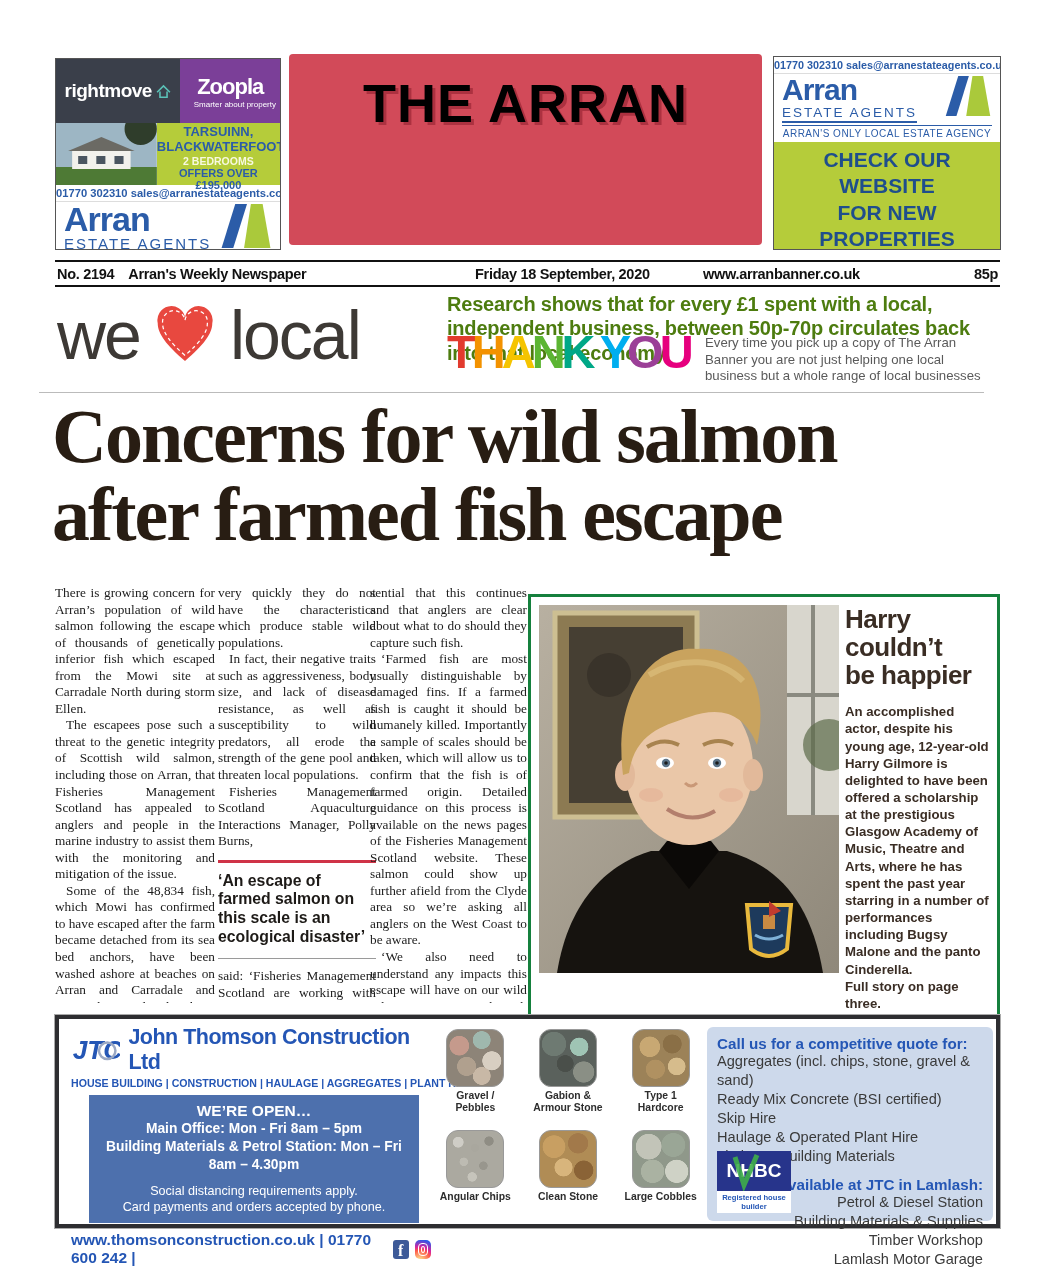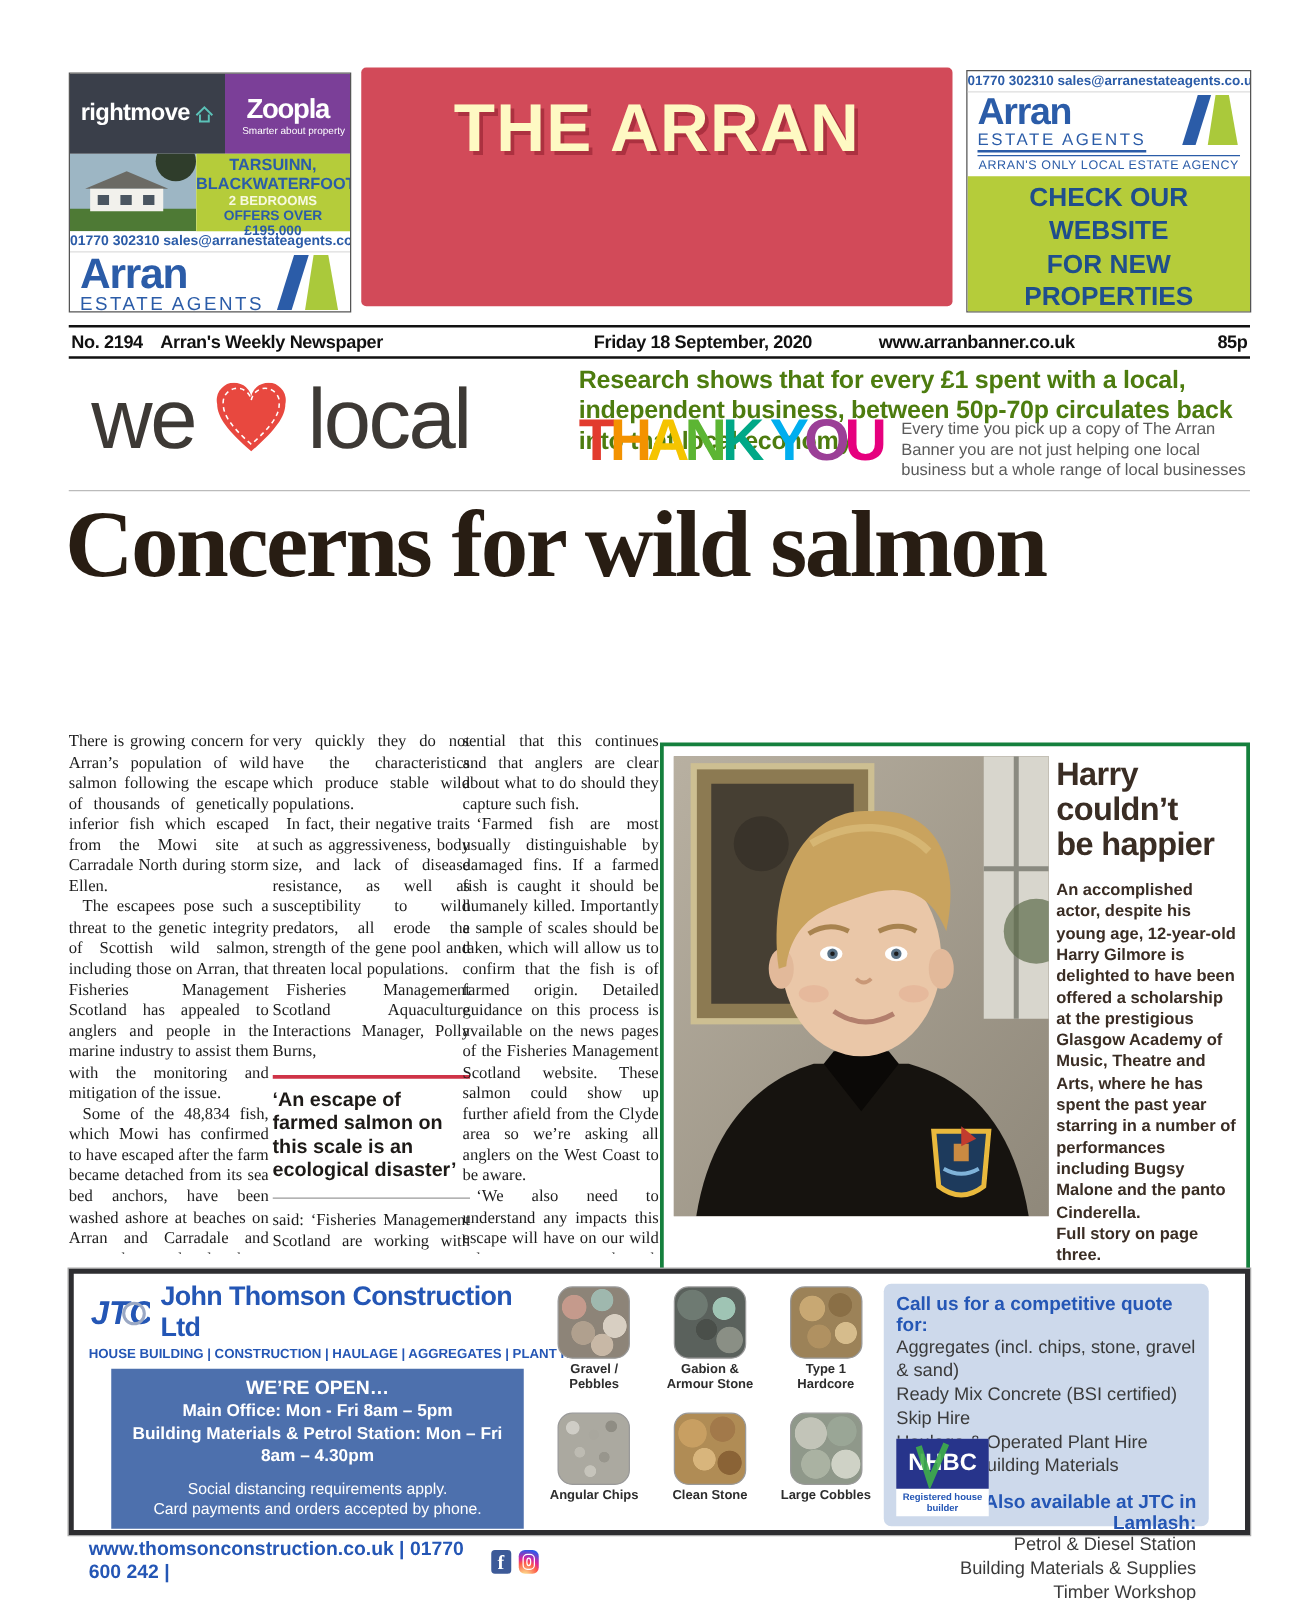--- a/index.html
+++ b/index.html
@@ -22,39 +22,39 @@
   .la-green { width:55%; background:#b5cc3a; text-align:center; padding-top:2px; }
   .la-green .l1 { color:#2b5ca8; font-weight:bold; font-size:13px; line-height:1.15; }
   .la-green .l2 { color:#f7f9e0; font-weight:bold; font-size:10.5px; }
   .la-green .l3 { color:#2b5ca8; font-weight:bold; font-size:11px; }
   .contact-line { color:#2b5ca8; font-size:11.2px; font-weight:bold; text-align:center; padding:2px 0; border-bottom:1px solid #ddd; white-space:nowrap; }
   .arran-logo-area { padding:2px 8px 0 8px; }
   .arran-row { display:flex; align-items:flex-start; justify-content:space-between; }
   .arran-word { color:#2b5ca8; font-weight:bold; font-size:34px; line-height:0.9; letter-spacing:-1px; }
   .estate-agents { color:#2b5ca8; font-size:15px; letter-spacing:2px; border-bottom:2px solid #2b5ca8; display:inline-block; padding-bottom:1px; }
   .arran-tagline { color:#2b5ca8; font-size:10.3px; letter-spacing:0.5px; text-align:center; padding-top:2px; white-space:nowrap; }
-  #masthead { position:absolute; left:289px; top:54px; width:473px; height:191px; background:#d24a59; border-radius:4px; text-align:center; color:#fef9c3; }
+  #masthead { position:absolute; left:289px; top:54px; width:473px; height:191px; background:#d24a59; border-radius:4px; text-align:center; color:#000000; }
   #masthead .m1 { font-weight:bold; font-size:54px; letter-spacing:1px; margin-top:18px; text-shadow:3px 3px 0 rgba(140,30,43,.55); }
   #masthead .m2 { font-weight:bold; font-size:92px; line-height:0.95; letter-spacing:2px; text-shadow:5px 5px 0 rgba(140,30,43,.55); }
   #right-ad { left:773px; top:56px; width:228px; height:194px; }
   #right-ad .contact-line { font-size:10.8px; }
   #right-ad .arran-word { font-size:30px; }
   #right-ad .estate-agents { font-size:13.5px; }
   #right-ad .arran-tagline { border-top:1px solid #2b5ca8; margin-top:2px; font-size:10px; }
   .green-band { background:#b5cc3a; text-align:center; padding:5px 0 6px; margin-top:3px; }
   .green-band div { color:#1f4e8c; font-weight:bold; font-size:21px; line-height:1.25; }
   
   #dateline { position:absolute; left:55px; top:260px; width:945px; border-top:2px solid #111; border-bottom:2px solid #111; padding:4px 2px 3px; display:flex; align-items:flex-end; font-weight:bold; font-size:14.5px; letter-spacing:-0.3px; color:#111; }
   #dateline .issue { margin-right:14px; }
   #dateline .paper { }
   #dateline .date { position:absolute; left:420px; }
   #dateline .site { position:absolute; left:648px; }
   #dateline .price { margin-left:auto; }
   
-  #welocal { position:absolute; left:55px; top:290px; width:945px; height:103px; border-bottom:1px solid #bbb; }
+  #welocal { position:absolute; left:39px; top:290px; width:945px; height:103px; border-bottom:1px solid #bbb; }
   .wl-logo { position:absolute; left:18px; top:6px; display:flex; align-items:center; gap:14px; color:#3d3935; font-size:68px; letter-spacing:-2px; }
   .wl-research { position:absolute; left:408px; top:2px; width:537px; color:#4d7c0f; font-weight:bold; font-size:20px; line-height:1.22; letter-spacing:-0.2px; }
   #ty { position:absolute; left:408px; top:38px; font-weight:bold; font-size:47px; letter-spacing:-4px; line-height:1; font-family:"Liberation Sans",sans-serif; }
   .wl-caption { position:absolute; left:666px; top:45px; width:280px; color:#5a5a5a; font-size:13.2px; line-height:1.25; }
   
   #headline { position:absolute; left:52px; top:398px; width:948px; font-family:"Liberation Serif", serif; font-weight:bold; color:#281d13; font-size:76px; line-height:1.02; letter-spacing:-2px; }
   
   #story { position:absolute; left:55px; top:585px; width:945px; height:418px; }
   .col { position:absolute; top:0; height:418px; overflow:hidden; font-family:"Liberation Serif", serif; font-size:13.3px; line-height:1.245; color:#1c1c1c; text-align:justify; }
   .col p + p { text-indent:11px; }
@@ -83,21 +83,21 @@
   .ba-mid { position:absolute; left:378px; top:10px; width:262px; display:grid; grid-template-columns:repeat(3,1fr); column-gap:8px; row-gap:6px;gap:16px; }
   .tile { text-align:center; }
   .tile .timg { width:58px; height:58px; border-radius:12px; margin:0 auto; border:1px solid #999; }
   .tile .tlabel { font-weight:bold; font-size:10.4px; color:#2d2d2d; line-height:1.15; margin-top:3px; }
   .tex-gravel { background:radial-gradient(circle at 22% 28%, #c59a8c 0 16%, transparent 17%),radial-gradient(circle at 62% 18%, #9fb8ae 0 15%, transparent 16%),radial-gradient(circle at 80% 55%, #d8cfc2 0 17%, transparent 18%),radial-gradient(circle at 35% 65%, #b0a08e 0 18%, transparent 19%),radial-gradient(circle at 62% 82%, #c8b8a6 0 15%, transparent 16%),#8d8478; }
   .tex-gabion { background:radial-gradient(circle at 25% 25%, #6e7a72 0 20%, transparent 21%),radial-gradient(circle at 70% 30%, #9fc4b4 0 16%, transparent 17%),radial-gradient(circle at 45% 60%, #4a4f4a 0 18%, transparent 19%),radial-gradient(circle at 78% 75%, #8a8f85 0 17%, transparent 18%),#5a615c; }
   .tex-type1 { background:radial-gradient(circle at 30% 30%, #c8a873 0 18%, transparent 19%),radial-gradient(circle at 70% 25%, #8a6f46 0 16%, transparent 17%),radial-gradient(circle at 40% 70%, #b09161 0 18%, transparent 19%),radial-gradient(circle at 78% 65%, #d6bc8c 0 15%, transparent 16%),#9c8258; }
   .tex-chips { background:radial-gradient(circle at 20% 20%, #cfcdc6 0 8%, transparent 9%),radial-gradient(circle at 50% 30%, #a9a79e 0 8%, transparent 9%),radial-gradient(circle at 75% 18%, #8f8d84 0 7%, transparent 8%),radial-gradient(circle at 30% 55%, #bdbbb2 0 8%, transparent 9%),radial-gradient(circle at 65% 62%, #98968d 0 8%, transparent 9%),radial-gradient(circle at 45% 82%, #c6c4bb 0 8%, transparent 9%),#aba9a0; }
   .tex-clean { background:radial-gradient(circle at 25% 28%, #c89f62 0 19%, transparent 20%),radial-gradient(circle at 68% 22%, #a2794a 0 17%, transparent 18%),radial-gradient(circle at 42% 65%, #d8b57c 0 18%, transparent 19%),radial-gradient(circle at 78% 70%, #8a6336 0 16%, transparent 17%),#b08c55; }
   .tex-cobbles { background:radial-gradient(circle at 28% 28%, #c2c4b8 0 22%, transparent 23%),radial-gradient(circle at 72% 25%, #9aa696 0 20%, transparent 21%),radial-gradient(circle at 35% 72%, #aab2a2 0 21%, transparent 22%),radial-gradient(circle at 78% 72%, #cfd2c6 0 19%, transparent 20%),#8f988a; }
-  .ba-right { position:absolute; left:648px; top:8px; width:260px; height:194px; background:#cdd9eb; border-radius:6px; padding:8px 10px; }
+  .ba-right { position:absolute; left:648px; top:8px; width:286px; height:194px; background:#cdd9eb; border-radius:6px; padding:8px 10px; }
   .q-title { color:#2456b5; font-weight:bold; font-size:15.2px; }
   .q-items div { color:#3a3a3a; font-size:14.6px; line-height:1.3; }
   .q-lamlash { color:#2456b5; font-weight:bold; font-size:15.2px; text-align:right; margin-top:10px; }
   .q-lamlash-items div { color:#3a3a3a; font-size:14.6px; line-height:1.3; text-align:right; }
   .nhbc { position:absolute; left:10px; bottom:8px; width:74px; background:#fff; }
   .nhbc-box { background:#27348b; height:40px; position:relative; display:flex; align-items:center; justify-content:center; }
   .nhbc-box .ntext { color:#fff; font-weight:bold; font-size:19px; letter-spacing:0; }
   .nhbc-sub { color:#2456b5; font-weight:bold; font-size:7.6px; text-align:center; padding:2px 0; }
   .fb-icon { width:19px; height:19px; background:#3d5a98; border-radius:3px; color:#fff; font-weight:bold; font-family:"Liberation Serif",serif; font-size:16px; display:flex; align-items:flex-end; justify-content:center; line-height:1; overflow:hidden; }
   .ig-icon { width:19px; height:19px; border-radius:5px; background:radial-gradient(circle at 30% 110%, #fdf497 0%, #fd5949 45%, #d6249f 60%, #285aeb 90%); position:relative; }
@@ -201,20 +201,21 @@
       </svg>
       <span>local</span>
     </div>
     <div class="wl-research">Research shows that for every £1 spent with a local, independent business, between 50p-70p circulates back into that local economy</div>
     <div id="ty"><span style="color: rgb(226, 59, 46);">T</span><span style="color: rgb(243, 146, 0);">H</span><span style="color: rgb(245, 196, 0);">A</span><span style="color: rgb(92, 181, 51);">N</span><span style="color: rgb(0, 168, 135);">K</span><span style="color: rgb(0, 0, 0);"> </span><span style="color: rgb(0, 174, 239);">Y</span><span style="color: rgb(155, 63, 151);">O</span><span style="color: rgb(230, 0, 126);">U</span></div>
     <div class="wl-caption">Every time you pick up a copy of The Arran Banner you are not just helping one local business but a whole range of local businesses</div>
   </div>
 
   <div id="headline">
     <div>Concerns for wild salmon</div>
+    <div>after farmed fish escape</div>
   </div>
 
   <div id="story">
     <div id="col1" class="col">
         <p>There is growing concern for Arran’s population of wild salmon following the escape of thousands of genetically inferior fish which escaped from the Mowi site at Carradale North during storm Ellen.</p>
         <p>The escapees pose such a threat to the genetic integrity of Scottish wild salmon, including those on Arran, that Fisheries Management Scotland has appealed to anglers and people in the marine industry to assist them with the monitoring and mitigation of the issue.</p>
         <p>Some of the 48,834 fish, which Mowi has confirmed to have escaped after the farm became detached from its sea bed anchors, have been washed ashore at beaches on Arran and Carradale and some have already been caught by anglers in rivers across Loch Lomond, Ayrshire, Clyde and Argyll.</p>
       </div>
     <div id="col2" class="col">
       <div>

